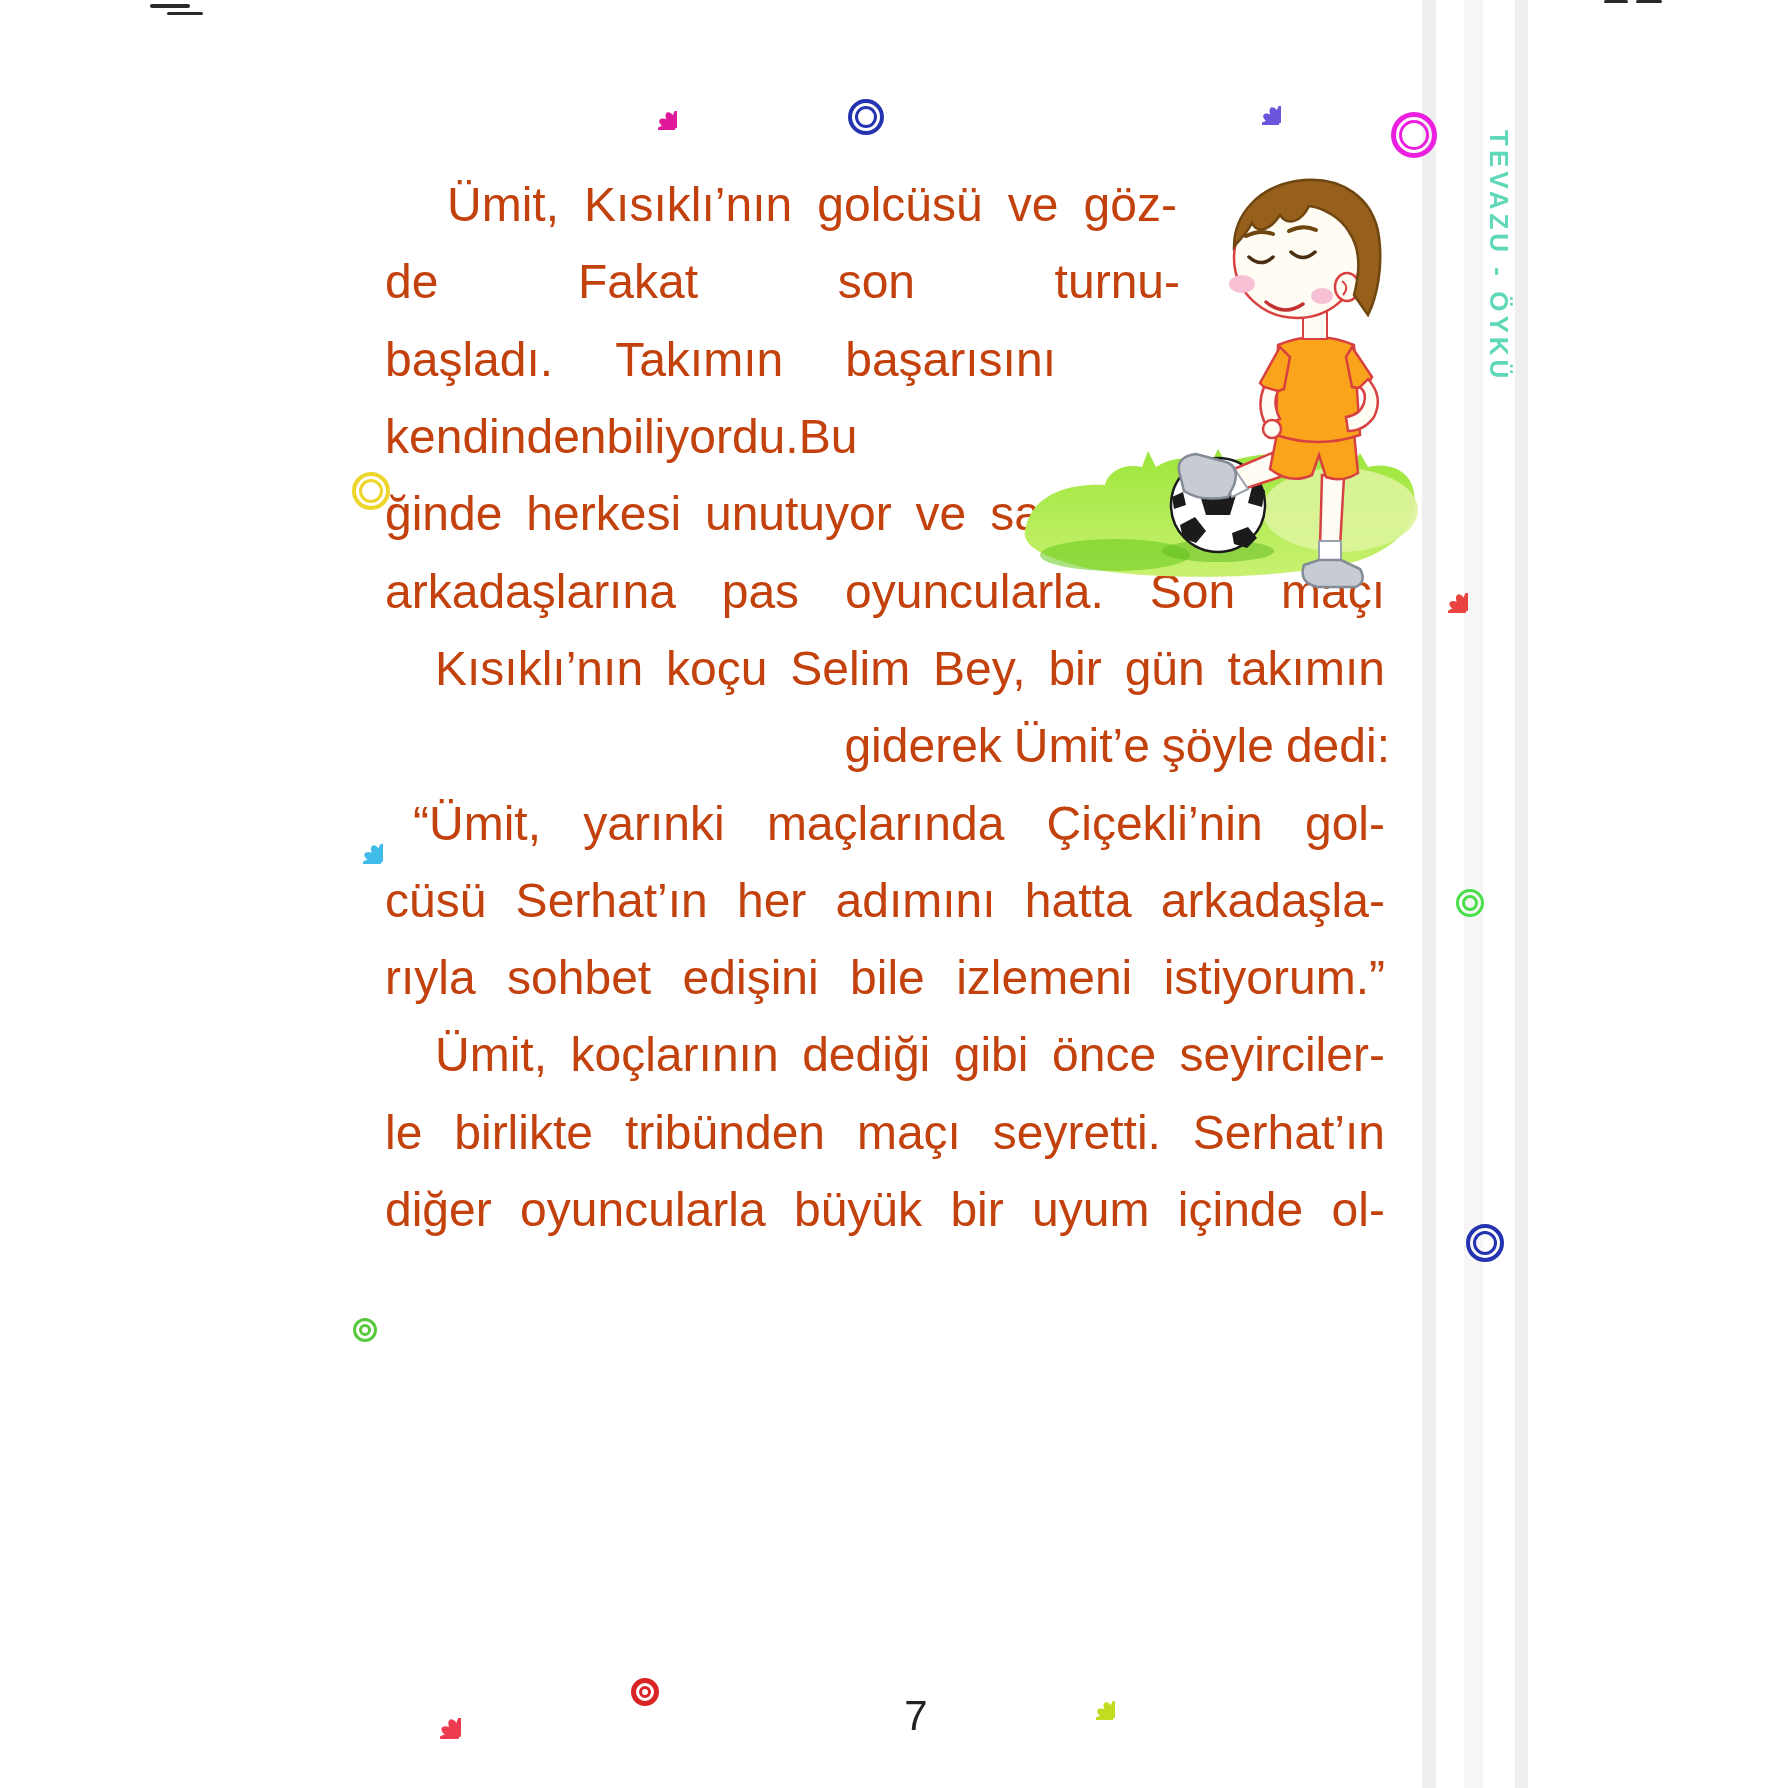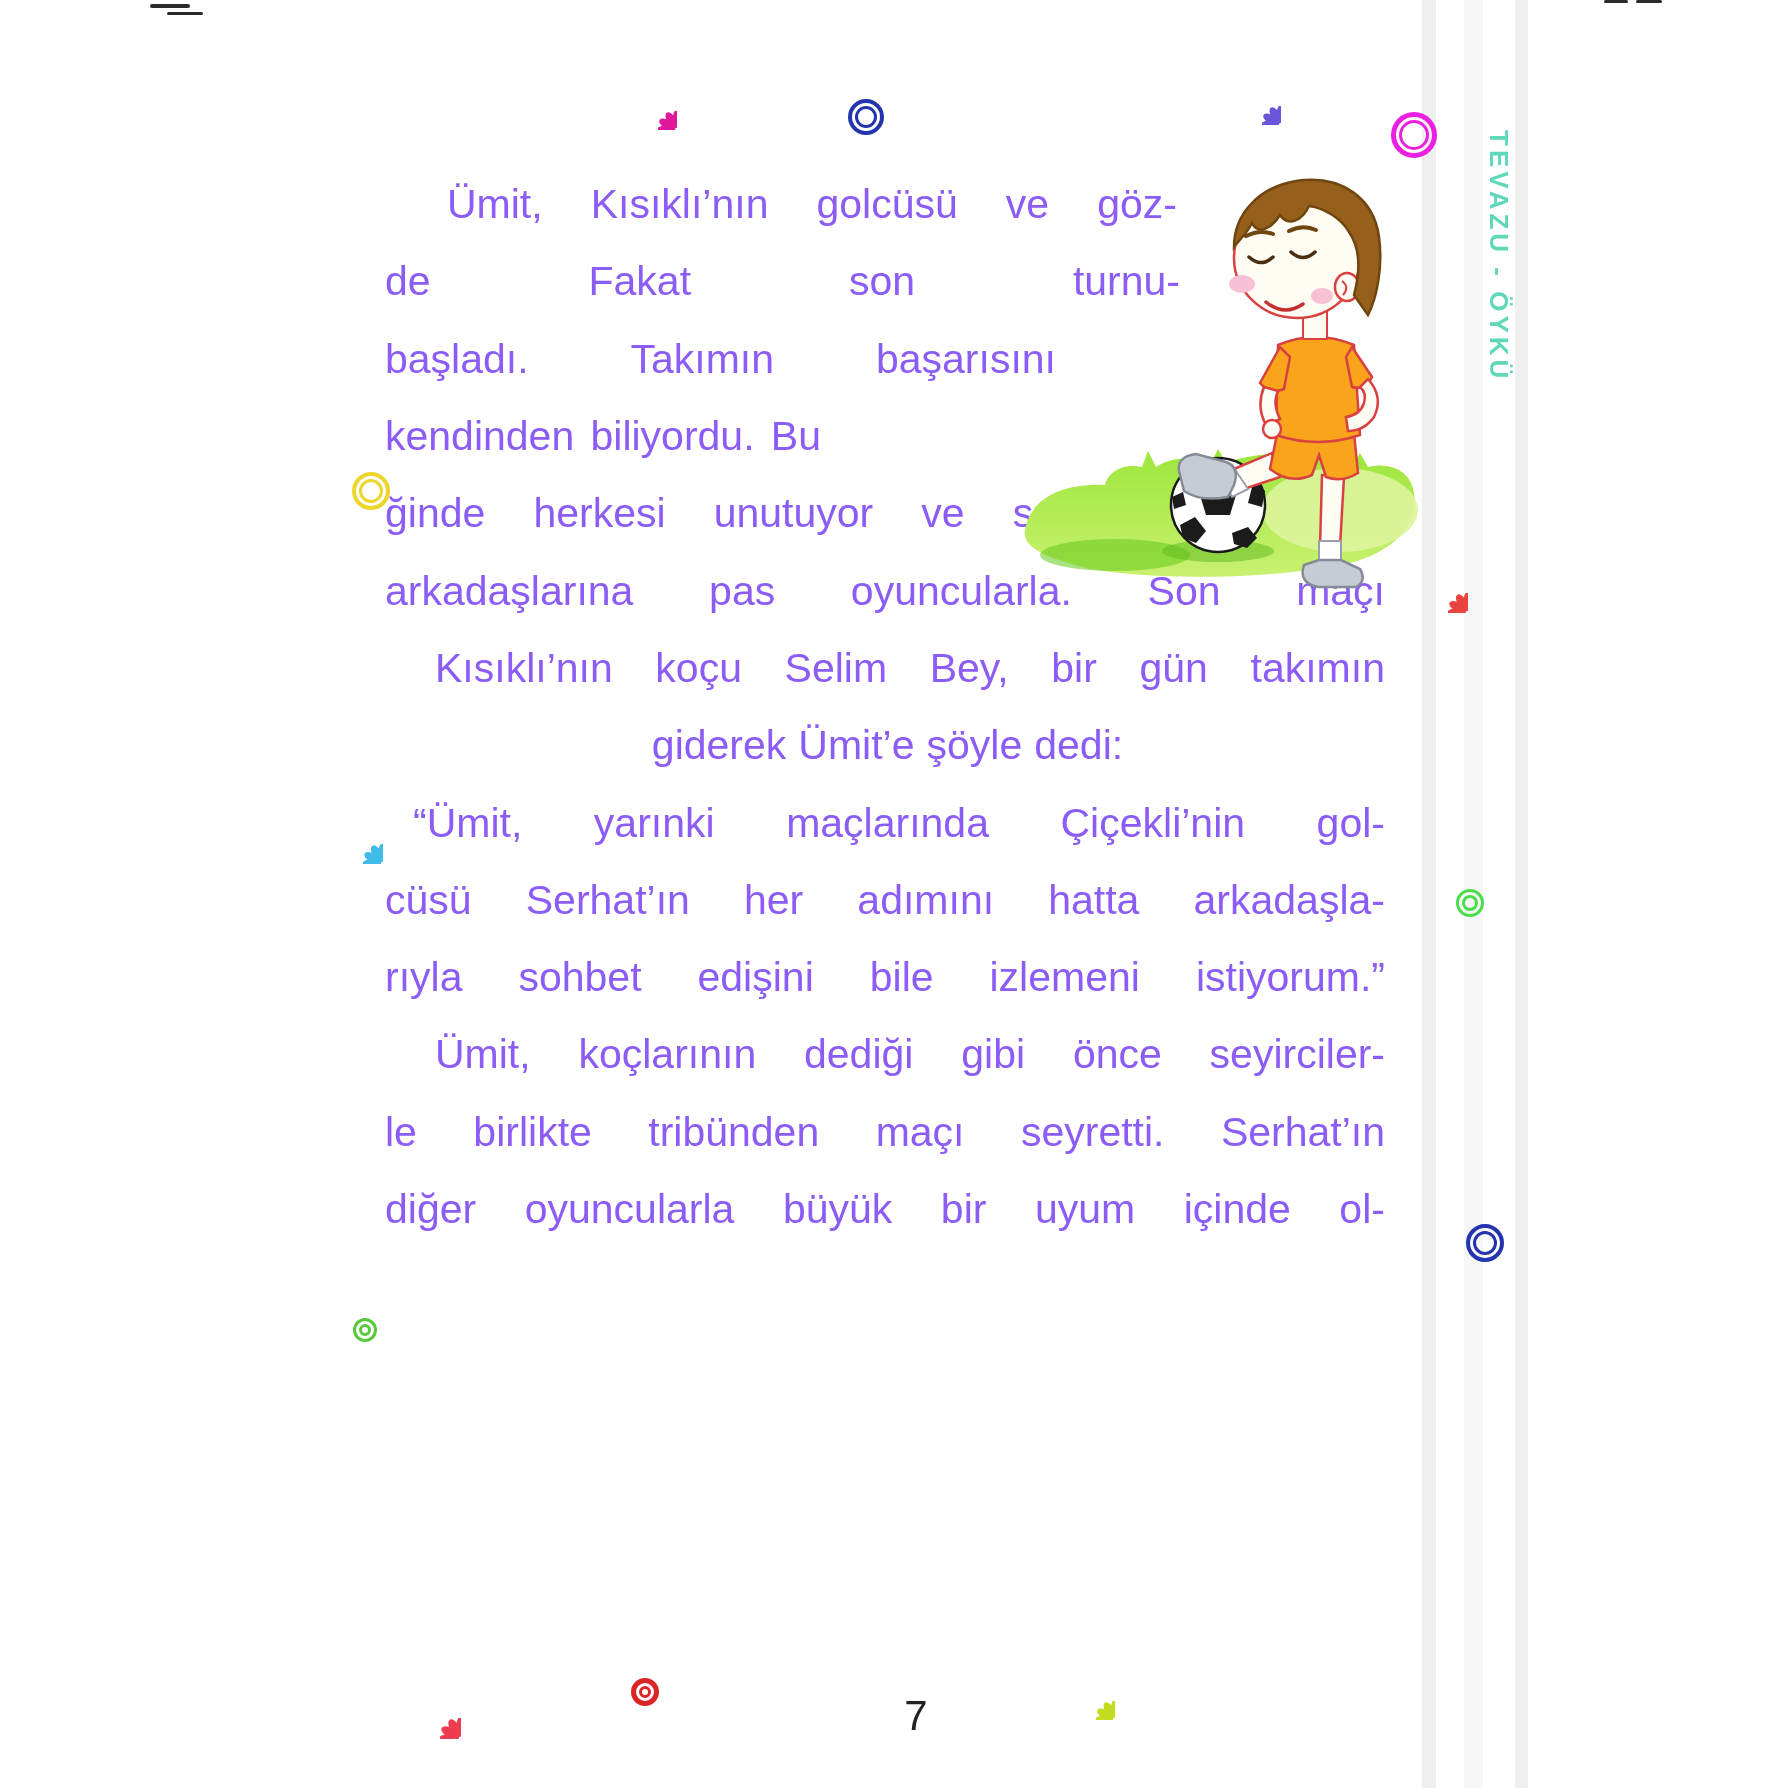--- a/index.html
+++ b/index.html
@@ -11,24 +11,24 @@
   .s1{left:1422px;width:14px;background:#efefef;}
   .s2{left:1464px;width:19px;background:#f6f6f6;}
   .s3{left:1515px;width:13px;background:#efefef;}
 
   
   .spine-label{position:absolute;left:1514px;top:130px;transform:rotate(90deg);
      transform-origin:0 0;font-size:26px;letter-spacing:4px;white-space:nowrap;
      font-weight:bold;color:#5ED8B8;}
 
   
-  .story{position:absolute;left:385px;top:166px;width:1005px;font-size:41px;color:#8b5cf6;}
+  .story{position:absolute;left:385px;top:166px;width:1005px;font-size:48px;color:#c2410c;}
   .line{height:77.3px;display:flex;justify-content:space-between;align-items:center;
         white-space:nowrap;}
-  .natural{justify-content:center;gap:12px;}
+  .natural{justify-content:flex-end;gap:12px;}
   .l0{margin-left:62px;width:730px}
   .l1{width:795px}.l2{width:795px}
   .l3{width:671px}.l4{width:436px}.l5{width:506px}.l6{width:760px}
   .l7{width:1000px}.l8{width:1000px}.l9{width:1000px}
   .l10{margin-left:50px;width:950px}
   .l12{margin-left:28px;width:972px}
   .l13{width:1000px}.l14{width:1000px}
   .l15{margin-left:50px;width:950px}
   .l16{width:1000px}.l17{width:1000px}
 

